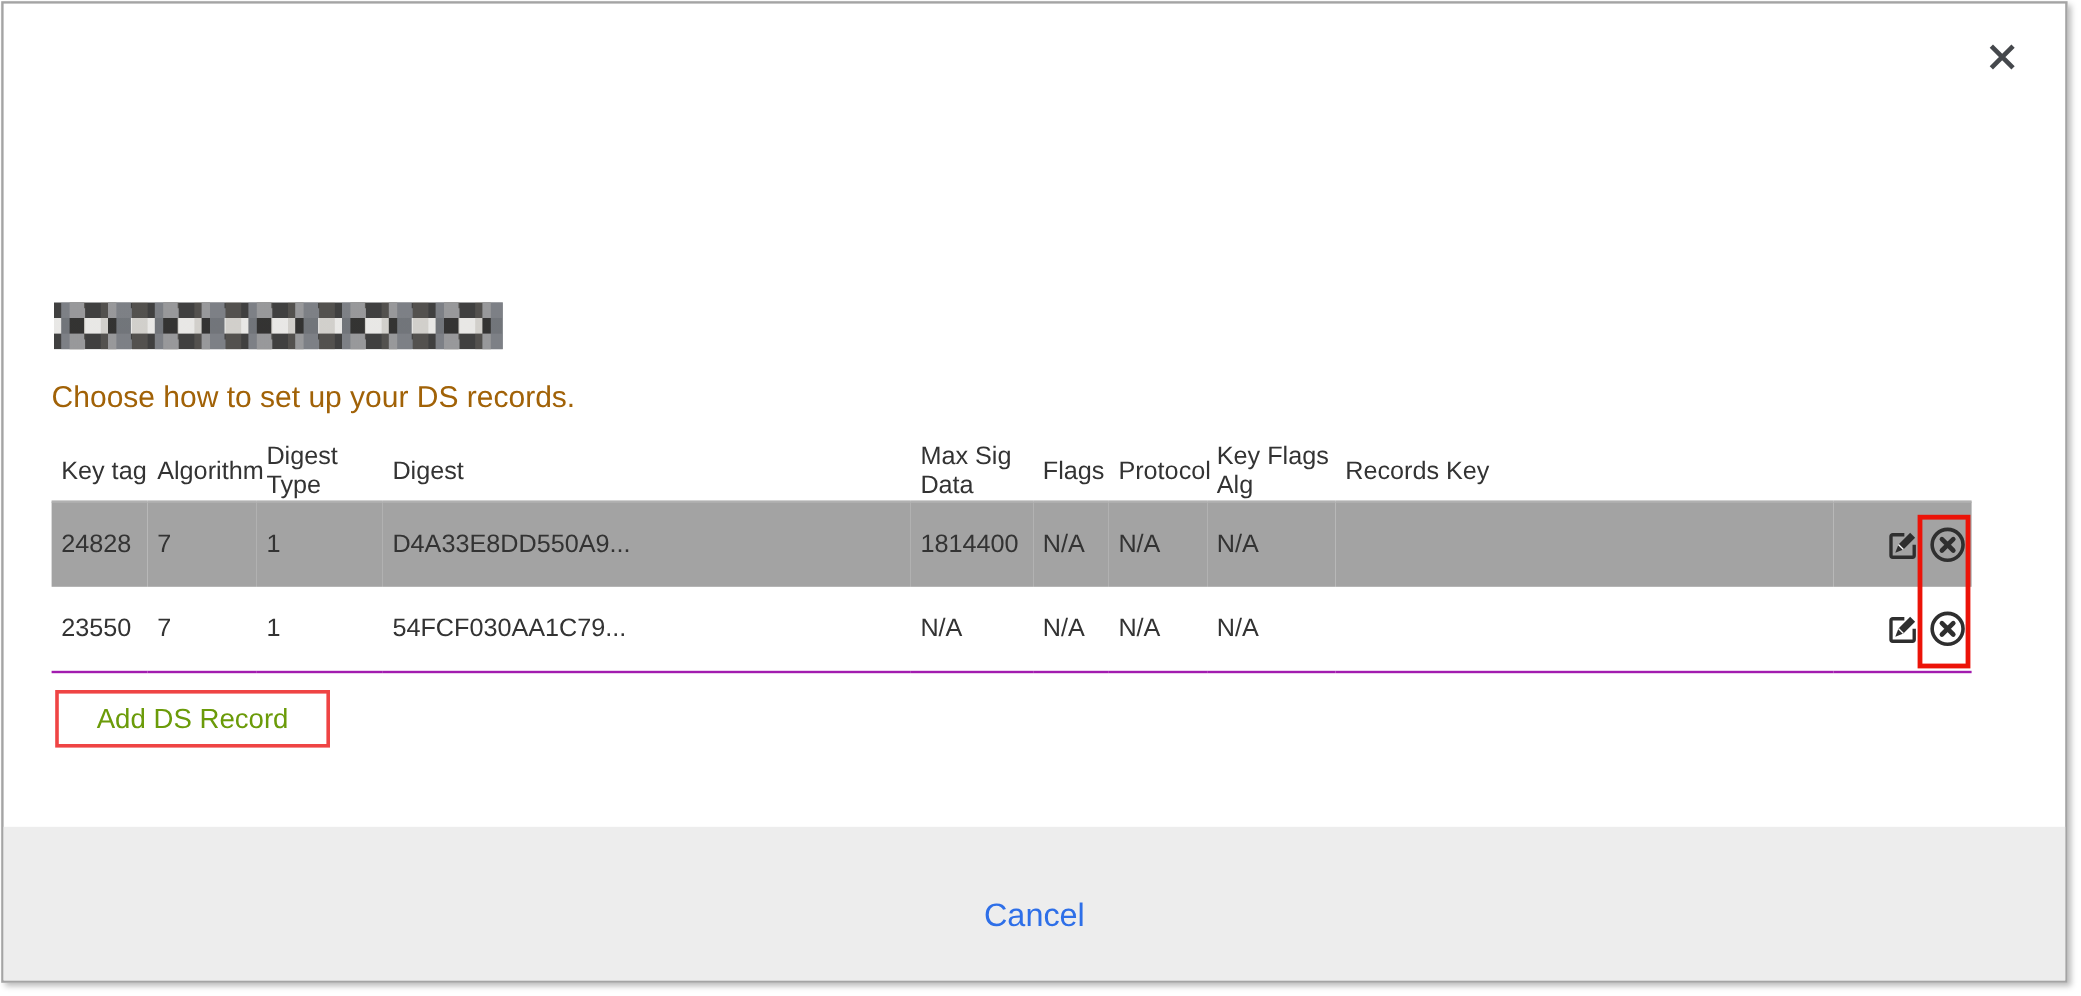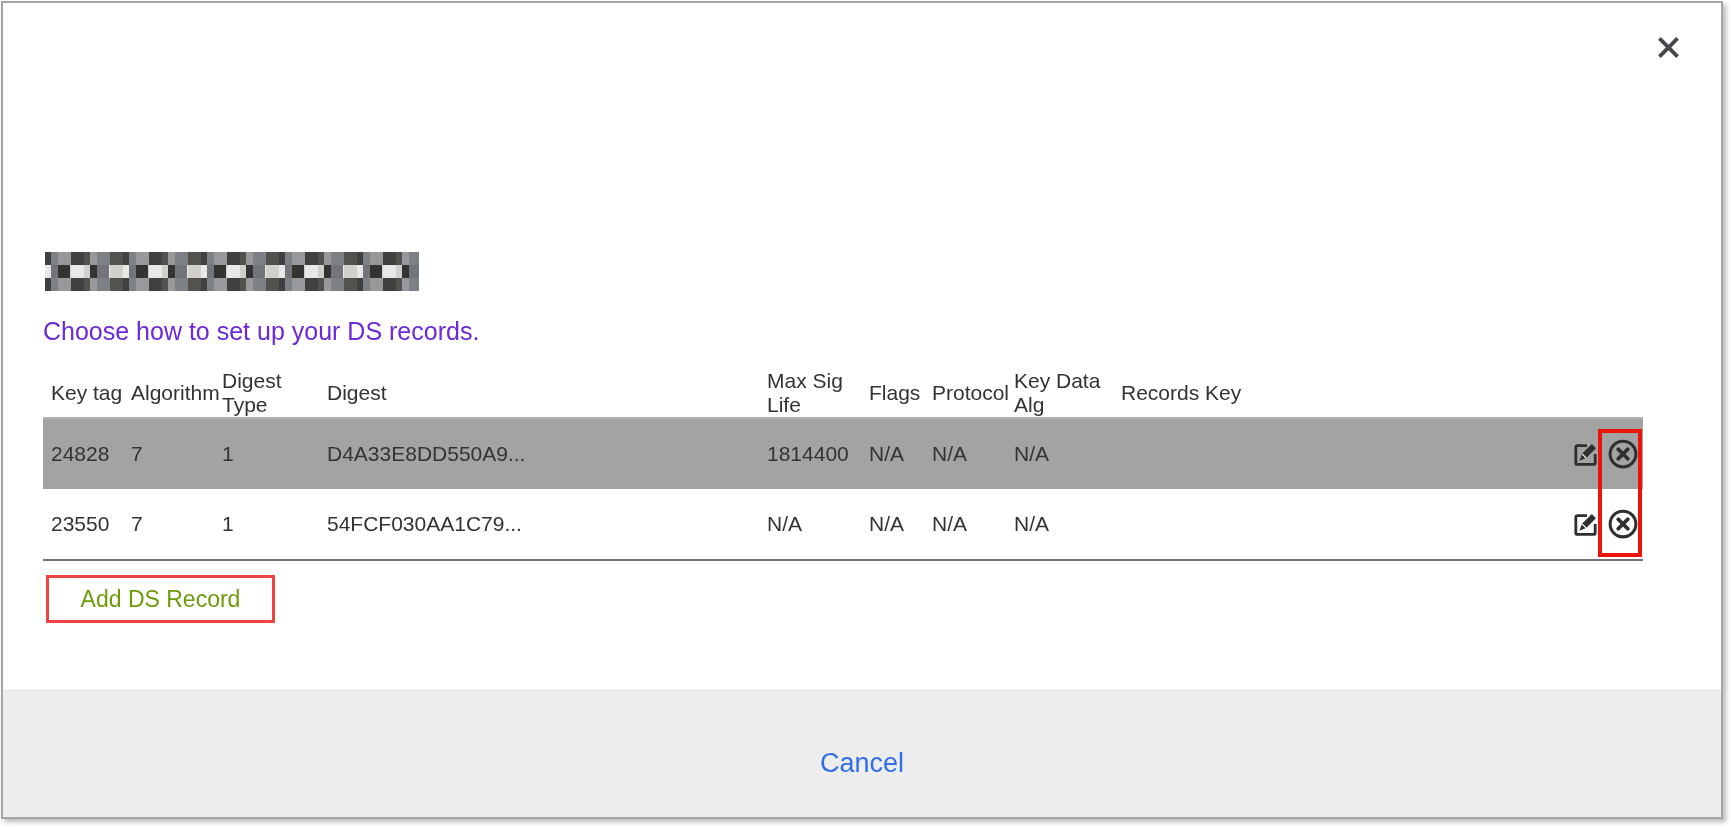--- a/index.html
+++ b/index.html
@@ -30,35 +30,35 @@
   }
   .domain-redacted {
     position: absolute; left: 42px; top: 249px;
     width: 374px; height: 39px;
     background:
       conic-gradient(rgba(244,242,238,.8) 25%, rgba(50,48,45,.65) 0 50%, rgba(160,162,168,.5) 0 75%, rgba(28,30,34,.45) 0) 6px 13px / 39px 26px,
       conic-gradient(#908f8d 25%, #474540 0 50%, #b8bdc3 0 75%, #5a5e63 0) 0 0 / 26px 26px;
   }
   .subtitle {
     position: absolute; left: 40px; top: 314px;
-    font-size: 25px; color: #6d28d9;
+    font-size: 25px; color: #a16207;
   }
   .table-wrap { position: absolute; left: 40px; top: 366px; width: 1600px; }
   table {
     border-collapse: collapse; table-layout: fixed;
     width: 1600px; font-size: 21px; color: #333333;
   }
   thead th {
     height: 48px; text-align: left; vertical-align: middle;
     font-weight: 400; font-size: 21px; padding: 0 0 0 8px;
     border-bottom: 2px solid #b1b1b1; color: #333333;
   }
   tbody td { height: 71px; padding-left: 8px; vertical-align: middle; }
   tbody tr.striped { background: #a3a3a3; }
-  tbody tr.last td { border-bottom: 2px solid #737373; }
+  tbody tr.last td { border-bottom: 2px solid #a21caf; }
   td.actions { text-align: right; padding-right: 5px; white-space: nowrap; }
   .icon-btn {
     display: inline-block; vertical-align: middle;
     background: none; border: none; padding: 0; cursor: pointer;
     line-height: 0; margin-left: 3px;
   }
   .highlight-box {
     position: absolute; left: 1595px; top: 426px;
     width: 44px; height: 128px;
     border: 4px solid #ec1308;
@@ -123,24 +123,24 @@
           <col style="width:107px">
           <col style="width:415px">
         <col style="width:115px">
       </colgroup>
       <thead>
         <tr>
           <th>Key tag</th>
           <th>Algorithm</th>
           <th>Digest Type</th>
           <th>Digest</th>
-          <th>Max Sig Life</th>
+          <th>Max Sig Data</th>
           <th>Flags</th>
           <th>Protocol</th>
-          <th>Key Data Alg</th>
+          <th>Key Flags Alg</th>
           <th>Records Key</th>
           <th></th>
         </tr>
       </thead>
       <tbody>
         <tr class="striped">
           <td>24828</td>
           <td>7</td>
           <td>1</td>
           <td>D4A33E8DD550A9...</td>

